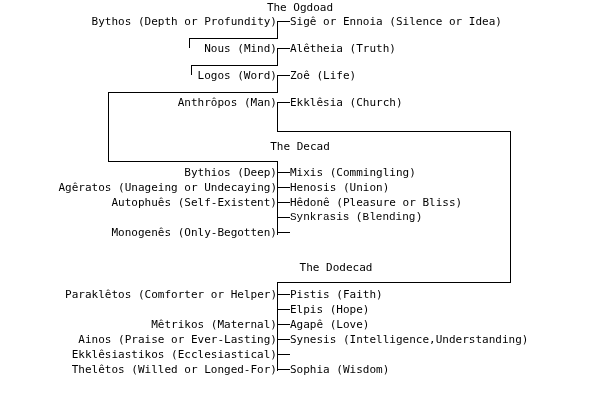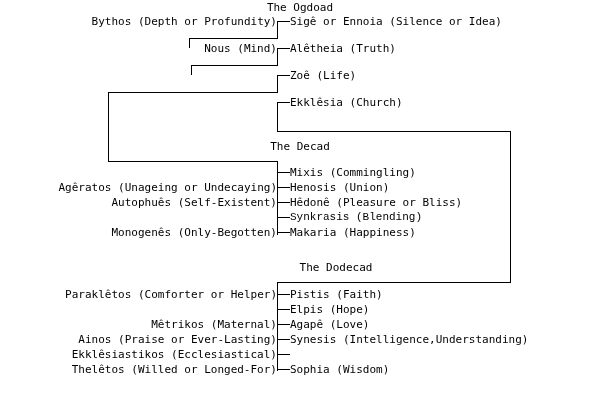--- a/index.html
+++ b/index.html
@@ -60,57 +60,59 @@
   <div class="line v" style="left:189px; top:38px; height:10px;"></div>
 
   <div class="lcell" style="top:42px;">Nous (Mind)</div>
   <div class="rcell" style="top:42px;">Alêtheia (Truth)</div>
   <div class="line h" style="left:278px; top:48px; width:12px;"></div>
 
   <div class="line v" style="left:277px; top:48px; height:17px;"></div>
   <div class="line h" style="left:191px; top:65px; width:87px;"></div>
   <div class="line v" style="left:191px; top:65px; height:10px;"></div>
 
+  <div class="lcell" style="top:69px;">Logos (Word)</div>
   <div class="rcell" style="top:69px;">Zoê (Life)</div>
   <div class="line h" style="left:278px; top:75px; width:12px;"></div>
 
   <div class="line v" style="left:277px; top:75px; height:17px;"></div>
   <div class="line h" style="left:108px; top:92px; width:170px;"></div>
   <div class="line v" style="left:108px; top:92px; height:10px;"></div>
 
+  <div class="lcell" style="top:96px;">Anthrôpos (Man)</div>
   <div class="rcell" style="top:96px;">Ekklêsia (Church)</div>
   <div class="line h" style="left:278px; top:102px; width:12px;"></div>
 
   <div class="line v" style="left:277px; top:102px; height:29px;"></div>
   <div class="line h" style="left:277px; top:131px; width:234px;"></div>
   <div class="line v" style="left:510px; top:131px; height:151px;"></div>
 
   <div class="line v" style="left:108px; top:102px; height:60px;"></div>
   <div class="line h" style="left:108px; top:161px; width:170px;"></div>
 
   <div class="title" style="top:140px;">The Decad</div>
 
   <div class="line v" style="left:277px; top:161px; height:74px;"></div>
 
+  <div class="lcell" style="top:166px;">Bythios (Deep)</div>
   <div class="rcell" style="top:166px;">Mixis (Commingling)</div>
   <div class="line h" style="left:278px; top:172px; width:12px;"></div>
 
   <div class="lcell" style="top:181px;">Agêratos (Unageing or Undecaying)</div>
   <div class="rcell" style="top:181px;">Henosis (Union)</div>
   <div class="line h" style="left:278px; top:187px; width:12px;"></div>
 
   <div class="lcell" style="top:196px;">Autophuês (Self-Existent)</div>
   <div class="rcell" style="top:196px;">Hêdonê (Pleasure or Bliss)</div>
   <div class="line h" style="left:278px; top:202px; width:12px;"></div>
 
   <div class="rcell" style="top:211px;font-family:Liberation Mono, monospace;">Synkrasis (Blending)</div>
   <div class="line h" style="left:278px; top:217px; width:12px;"></div>
 
   <div class="lcell" style="top:226px;">Monogenês (Only-Begotten)</div>
-  <div class="rcell" style="top:226px;">Makaria (Happiness)</div>
   <div class="line h" style="left:278px; top:232px; width:12px;"></div>
 
   <div class="title" style="top:261px;padding-left:36px;">The Dodecad</div>
 
   <div class="line h" style="left:277px; top:282px; width:234px;"></div>
   <div class="line v" style="left:277px; top:282px; height:89px;"></div>
 
   <div class="lcell" style="top:288px;">Paraklêtos (Comforter or Helper)</div>
   <div class="rcell" style="top:288px;">Pistis (Faith)</div>
   <div class="line h" style="left:278px; top:294px; width:12px;"></div>

